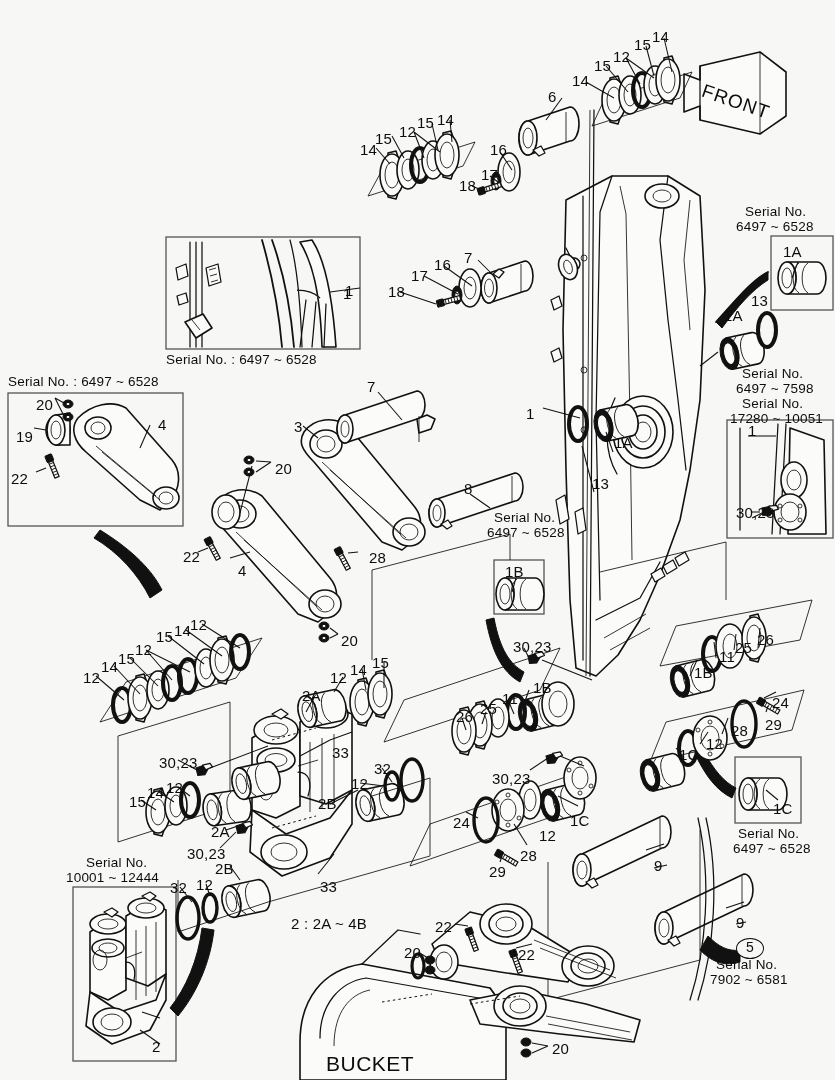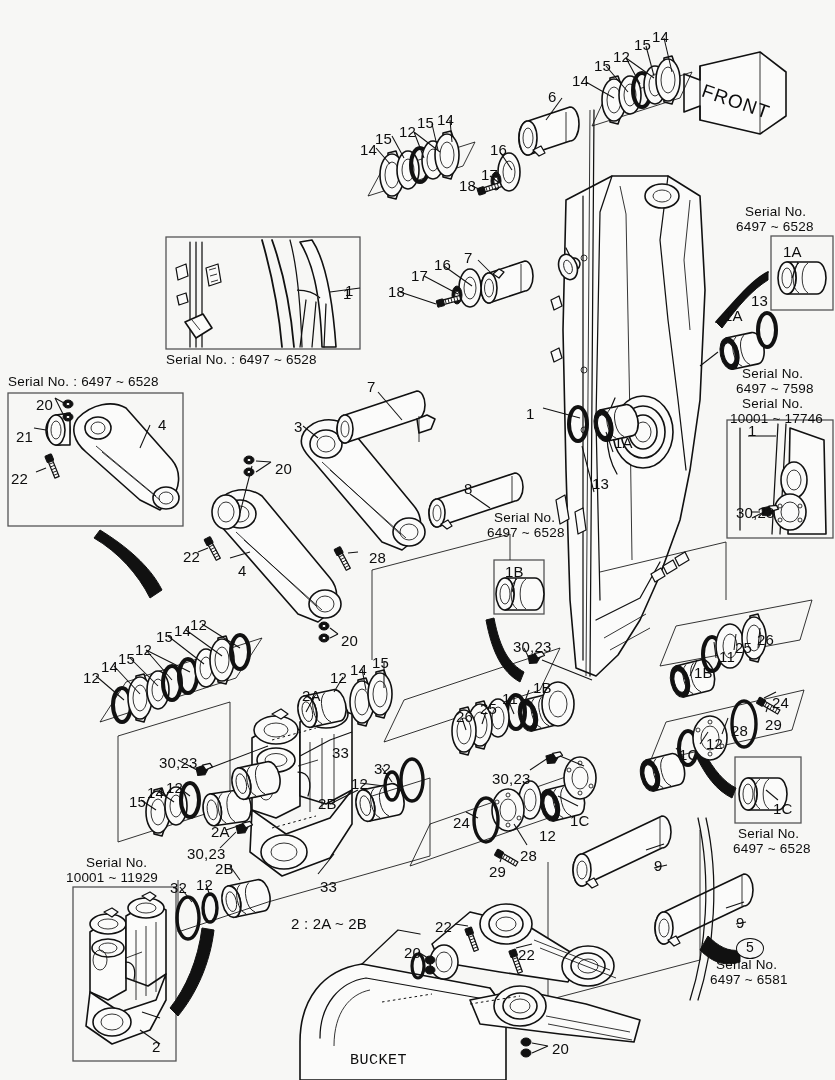--- a/index.html
+++ b/index.html
@@ -822,38 +822,38 @@
 
   <div class="lbl serial" style="left:166px;top:352px;text-align:left;">Serial No. : 6497 ~ 6528</div>
   <div class="lbl serial" style="left:8px;top:374px;text-align:left;">Serial No. : 6497 ~ 6528</div>
 
   <div class="lbl serial" style="left:745px;top:204px;width:116px;text-align:left;">Serial No.</div>
   <div class="lbl serial" style="left:736px;top:219px;width:116px;text-align:left;">6497 ~ 6528</div>
 
   <div class="lbl serial" style="left:742px;top:366px;">Serial No.</div>
   <div class="lbl serial" style="left:736px;top:381px;">6497 ~ 7598</div>
   <div class="lbl serial" style="left:742px;top:396px;">Serial No.</div>
-  <div class="lbl serial" style="left:730px;top:411px;">10001 ~ 17746</div>
+  <div class="lbl serial" style="left:730px;top:411px;">17280 ~ 10051</div>
 
   <div class="lbl serial" style="left:494px;top:510px;">Serial No.</div>
   <div class="lbl serial" style="left:487px;top:525px;">6497 ~ 6528</div>
 
   <div class="lbl serial" style="left:738px;top:826px;">Serial No.</div>
   <div class="lbl serial" style="left:733px;top:841px;">6497 ~ 6528</div>
 
   <div class="lbl serial" style="left:86px;top:855px;">Serial No.</div>
-  <div class="lbl serial" style="left:66px;top:870px;">10001 ~ 11929</div>
+  <div class="lbl serial" style="left:66px;top:870px;">10001 ~ 12444</div>
 
   <div class="circnum" style="left:736px;top:938px;">5</div>
   <div class="lbl serial" style="left:716px;top:957px;">Serial No.</div>
-  <div class="lbl serial" style="left:710px;top:972px;">6497 ~ 6581</div>
+  <div class="lbl serial" style="left:710px;top:972px;">7902 ~ 6581</div>
 
   <div class="lbl big" style="left:706px;top:80px;transform:rotate(19deg);transform-origin:left top;">FRONT</div>
-  <div class="lbl big" style="left:350px;top:1052px;font-size:15px;letter-spacing:.5px;font-family:Liberation Mono, monospace;">BUCKET</div>
-  <div class="lbl" style="left:291px;top:915px;">2 : 2A ~ 2B</div>
+  <div class="lbl big" style="left:326px;top:1052px;font-size:21px;letter-spacing:.5px;">BUCKET</div>
+  <div class="lbl" style="left:291px;top:915px;">2 : 2A ~ 4B</div>
 
   <div class="lbl" style="left:783px;top:243px;">1A</div>
   <div class="lbl" style="left:505px;top:563px;">1B</div>
   <div class="lbl" style="left:773px;top:800px;">1C</div>
   <div class="lbl" style="left:152px;top:1038px;">2</div>
 
   <div id="callout-layer">
       <div class="lbl" style="left: 360px; top: 141px;">14</div>
       <div class="lbl" style="left: 375px; top: 130px;">15</div>
       <div class="lbl" style="left: 399px; top: 123px;">12</div>
@@ -874,21 +874,21 @@
       <div class="lbl" style="left: 464px; top: 249px;">7</div>
       <div class="lbl" style="left: 388px; top: 283px;">18</div>
       <div class="lbl" style="left: 724px; top: 307px;">1A</div>
       <div class="lbl" style="left: 751px; top: 292px;">13</div>
       <div class="lbl" style="left: 526px; top: 405px;">1</div>
       <div class="lbl" style="left: 592px; top: 475px;">13</div>
       <div class="lbl" style="left: 614px; top: 434px;">1A</div>
       <div class="lbl" style="left: 736px; top: 504px;">30,23</div>
       <div class="lbl" style="left: 748px; top: 422px;">1</div>
       <div class="lbl" style="left: 36px; top: 396px;">20</div>
-      <div class="lbl" style="left: 16px; top: 428px;">21</div>
+      <div class="lbl" style="left: 16px; top: 428px;">19</div>
       <div class="lbl" style="left: 11px; top: 470px;">22</div>
       <div class="lbl" style="left: 158px; top: 416px;">4</div>
       <div class="lbl" style="left: 238px; top: 562px;">4</div>
       <div class="lbl" style="left: 183px; top: 548px;">22</div>
       <div class="lbl" style="left: 275px; top: 460px;">20</div>
       <div class="lbl" style="left: 294px; top: 418px;">3</div>
       <div class="lbl" style="left: 367px; top: 378px;">7</div>
       <div class="lbl" style="left: 464px; top: 480px;">8</div>
       <div class="lbl" style="left: 369px; top: 549px;">28</div>
       <div class="lbl" style="left: 341px; top: 632px;">20</div>

